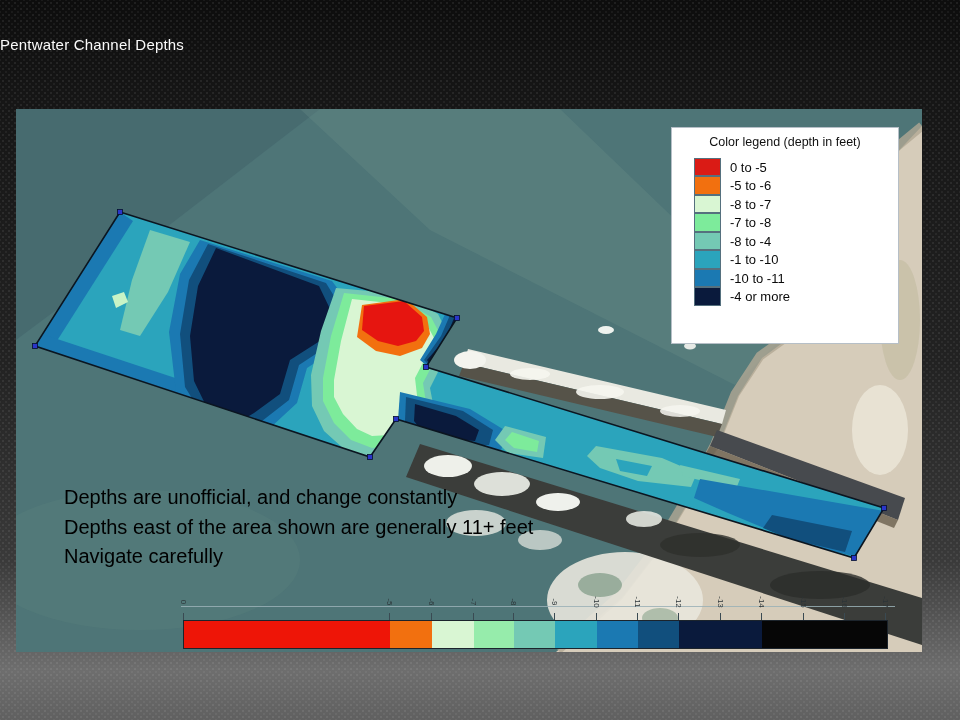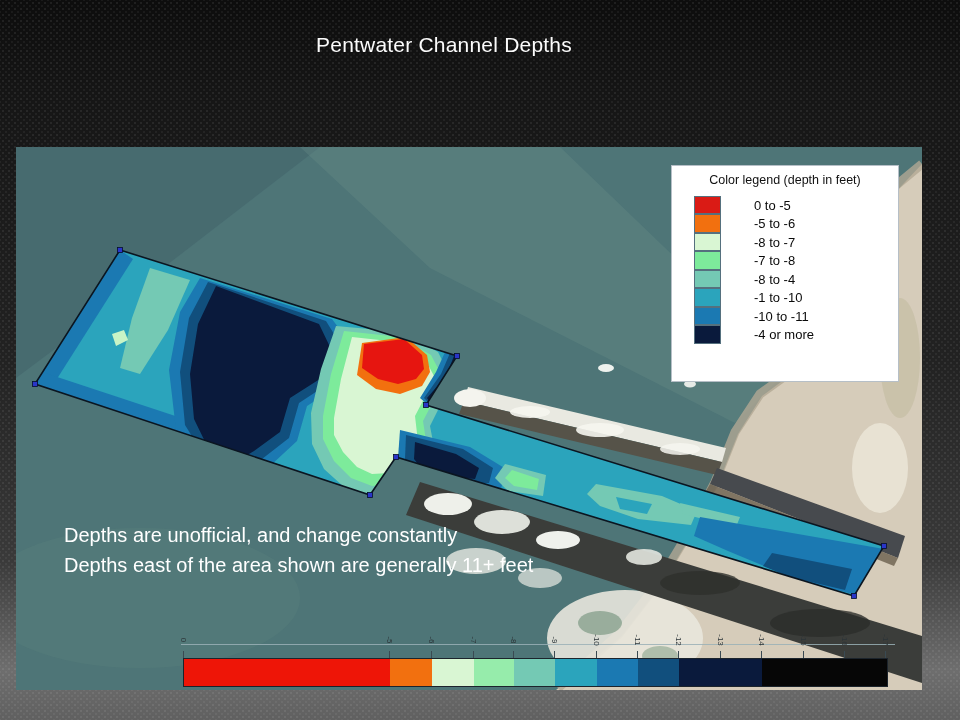--- a/index.html
+++ b/index.html
@@ -8,44 +8,44 @@
     font-family:"Liberation Sans",sans-serif;
     background-color:#181818;
     background-image:
       radial-gradient(rgba(255,255,255,0.075) 1px, transparent 1.5px),
       radial-gradient(rgba(255,255,255,0.05) 1px, transparent 1.5px),
       linear-gradient(180deg,#0d0d0d 0%,#161616 14%,#222 50%,#3a3a3a 78%,#6e6e6e 93%,#606060 100%);
     background-size:6px 6px,6px 6px,100% 100%;
     background-position:0 0,3px 3px,0 0;
   }
   .slide-title{
-    position:absolute;top:30px;left:0;width:888px;text-align:center;
-    color:#fbfbfb;font-size:21px;line-height:29px;letter-spacing:.2px;
+    position:absolute;top:30px;left:0;width:888px;
+    color:#fbfbfb;font-size:15px;line-height:29px;letter-spacing:.2px;
   }
   .photo{
     position:absolute;left:16px;top:109px;width:906px;height:543px;
-    background:#4e7577;overflow:hidden;margin-top:38px;
+    background:#4e7577;overflow:hidden;
   }
   .photo svg{position:absolute;left:0;top:0;}
   .legend{
     position:absolute;left:655px;top:18px;width:228px;height:217px;
     background:#ffffff;border:1px solid #b6bfc7;box-sizing:border-box;
   }
   .legend-title{
     margin-top:7px;text-align:center;color:#111;font-size:12.5px;
   }
   .legend-rows{margin:9px 0 0 22px;}
-  .legend-row{display:flex;align-items:center;height:18.5px;gap:24px;}
+  .legend-row{display:flex;align-items:center;height:18.5px;}
   .legend-swatch{
     width:27px;height:18.5px;box-sizing:border-box;
     border:1px solid #55707e;margin-top:-1px;flex:none;
   }
   .legend-label{margin-left:9px;font-size:13px;color:#0a0a0a;white-space:nowrap;}
   .notes{
-    position:absolute;left:48px;top:374px;color:#ffffff;
+    position:absolute;left:48px;top:374px;color:#000000;
     font-size:20px;line-height:29.5px;white-space:nowrap;
   }
   .scale-axis{
     position:absolute;left:165px;top:497px;width:714px;height:1px;
     background:#9ab0b6;opacity:.85;
   }
   .scale-bar{
     position:absolute;left:167px;top:511px;width:703px;height:27px;
     border:1px solid #1c242c;box-sizing:content-box;background:#000;
   }
@@ -194,20 +194,21 @@
         <div class="legend-row">
           <div class="legend-swatch" style="background: rgb(10, 26, 60);"></div>
           <div class="legend-label">-4 or more</div>
         </div>
       </div>
   </div>
 
   <div class="notes">
     <div>Depths are unofficial, and change constantly</div>
     <div>Depths east of the area shown are generally 11+ feet</div>
+    <div>Navigate carefully</div>
   </div>
 
   <div class="scale-axis"></div>
   <div id="scale-ticks">
       <div class="scale-tick-label" style="left: 156px; top: 488px;">0</div>
       <div class="scale-tick-mark" style="left: 167px;"></div>
       <div class="scale-tick-label" style="left: 362px; top: 488px;">-5</div>
       <div class="scale-tick-mark" style="left: 373px;"></div>
       <div class="scale-tick-label" style="left: 404px; top: 488px;">-6</div>
       <div class="scale-tick-mark" style="left: 415px;"></div>

